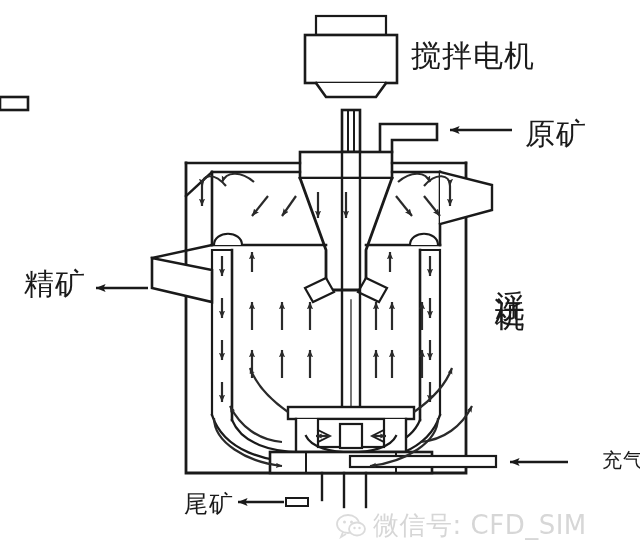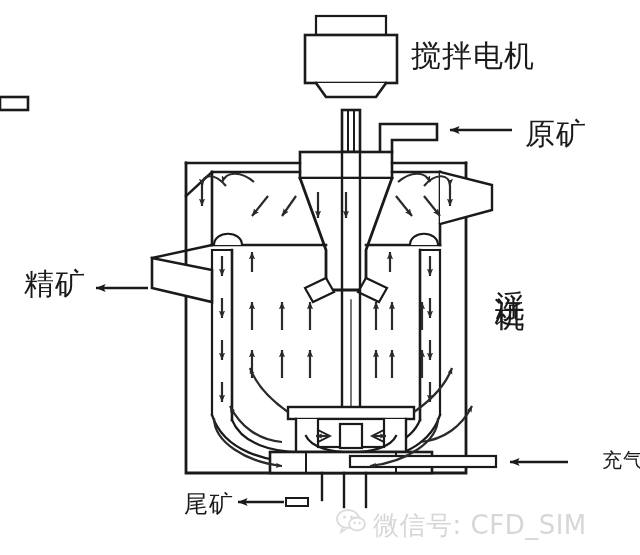--- a/index.html
+++ b/index.html
@@ -36,21 +36,21 @@
     writing-mode: vertical-rl; text-orientation: upright; letter-spacing: 6px;
   }
   #label-air { left: 578px; top: 450px; font-size: 20px; letter-spacing: 1px; margin-left: 24px; }
   #label-tailings { left: 184px; top: 492px; font-size: 24px; letter-spacing: 1px; }
 
   #watermark {
     position: absolute;
     left: 336px;
     top: 508px;
     display: flex;
-    align-items: flex-start;
+    align-items: center;
     gap: 7px;
     opacity: 0.30;
   }
   #watermark .wm-text {
     font-size: 26px;
     color: #7a7a7a;
     font-family: "DejaVu Sans", sans-serif;
     white-space: nowrap;
     letter-spacing: 0.5px;
   }

